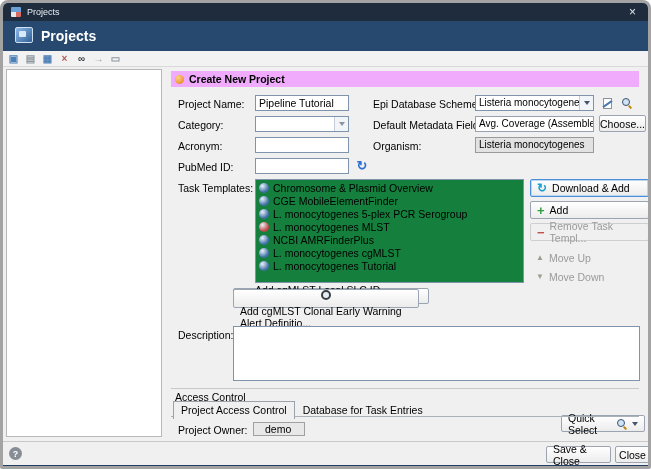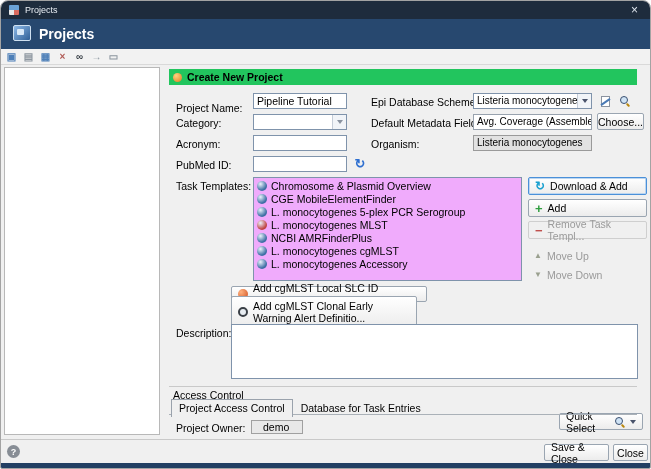--- a/index.html
+++ b/index.html
@@ -1,18 +1,18 @@
 <!DOCTYPE html>
 <html><head>
 <meta charset="utf-8">
 <style>
   * { margin:0; padding:0; box-sizing:border-box; font-family:"Liberation Sans", sans-serif; }
   body { background:#ffffff; }
   .window { position:relative; width:651px; height:469px; background:#f0f0f0;
-            border:1px solid #a3a3a3; border-radius:8px 8px 2px 2px; overflow:hidden; }
+            border:3px solid #a3a3a3; border-radius:8px 8px 2px 2px; overflow:hidden; }
 
   
   .titlebar { position:absolute; left:0; top:0; width:100%; height:18px; background:#1e2c3d;
               display:flex; align-items:center; padding:0 8px; gap:6px; }
   .appicon { width:10px; height:10px; border-radius:1px;
              background:conic-gradient(#6aa2d8 0 25%, #d96a5f 0 50%, #e8e8e8 0 75%, #6aa2d8 0); }
   .tb-title { color:#e8edf3; font-size:9px; flex:1; }
   .closebtn { color:#dfe6ee; font-size:12px; line-height:12px; padding:0 4px; }
 
   
@@ -26,40 +26,40 @@
   
   .toolbar { position:absolute; left:0; top:48px; width:100%; height:16px; background:#f2f2f2;
              border-bottom:1px solid #d9d9d9; display:flex; align-items:center; gap:2px; padding:0 3px; }
   .ticon { width:15px; height:14px; display:flex; align-items:center; justify-content:center;
            font-size:10px; font-weight:bold; }
 
   
   .left-panel { position:absolute; left:3px; top:66px; width:156px; height:368px;
                 background:#ffffff; border:1px solid #b8b8b8; }
 
-  .banner { position:absolute; left:168px; top:68px; width:468px; height:16px; background:#22c55e;
+  .banner { position:absolute; left:168px; top:68px; width:468px; height:16px; background:#f0abfc;
             display:flex; align-items:center; gap:5px; padding:0 4px; font-weight:bold; font-size:10.5px; color:#000; }
   .bdot { width:9px; height:9px; border-radius:50%; background:radial-gradient(circle at 35% 30%, #ffd27f, #e07b1f); }
 
   .lbl { position:absolute; font-size:10.5px; color:#000; white-space:nowrap; }
   .input { position:absolute; border:1px solid #7f93ab; background:#fff; font-size:10.5px;
            padding:0 3px; height:16px; outline:none; }
   .field { position:absolute; border:1px solid #98a2ae; background:#fff; font-size:10px;
            padding:1px 3px; height:16px; overflow:hidden; white-space:nowrap; }
   .field.ro { background:#e2e2e2; border-color:#9a9a9a; }
   .owner { background:#e8e8e8; border:1px solid #a0a0a0; font-size:10.5px; padding:0 11px; position:absolute; }
 
   .combo { position:absolute; background:#fff; border:1px solid #7f93ab; height:16px; font-size:10px;
            padding:1px 16px 1px 3px; overflow:hidden; white-space:nowrap; }
   .carrow { position:absolute; right:0; top:0; bottom:0; width:14px; background:#f1f4f8;
             border-left:1px solid #c5cdd8; display:flex; align-items:center; justify-content:center; }
   .tri-down { width:0; height:0; border-left:3px solid transparent; border-right:3px solid transparent;
               border-top:4px solid #49536b; }
 
-  .listbox { position:absolute; background:#f0abfc; border:1px solid #7f93ab; padding:1px; overflow:hidden; }
+  .listbox { position:absolute; background:#15803d; border:1px solid #7f93ab; padding:1px; overflow:hidden; }
   .tt-item { display:flex; align-items:center; gap:4px; height:13px; font-size:10.5px; padding-left:2px; white-space:nowrap; }
   .tt-icon { width:10px; height:10px; border-radius:50%; flex:none; }
 
   .btn { position:absolute; display:flex; align-items:center; gap:5px; background:linear-gradient(#ffffff,#ececec);
          border:1px solid #9aa5b1; font-size:10.5px; color:#000; border-radius:2px; padding:0 6px; }
   .btn.center { justify-content:center; }
   .btn.focused { border-color:#4a90d9; box-shadow:0 0 0 1px #bcd6f0 inset; }
   .btn.disabled { color:#9a9a9a; background:#f0f0f0; border-color:#cfcfcf; }
   .btn.flat { border:none; background:transparent; box-shadow:none; }
   .gly { font-weight:bold; }
@@ -123,21 +123,21 @@
       <span class="ticon" style="color: rgb(141, 150, 160);">▭</span>
     </div>
 
   <div class="left-panel"></div>
 
   <div class="banner">
     <span class="bdot"></span>
     <span>Create New Project</span>
   </div>
 
-  <span class="lbl" style="left:175px;top:95px;margin-top:6px;">Project Name:</span>
+  <span class="lbl" style="left:175px;top:95px;">Project Name:</span>
   <input class="input" style="left: 252px; top: 92px; width: 94px;" value="Pipeline Tutorial">
   <span class="lbl" style="left:370px;top:95px;">Epi Database Scheme:</span>
   <div class="combo" style="left:472px;top:92px;width:119px;">
     <span>Listeria monocytogenes</span>
     <span class="carrow">
         <span class="tri-down"></span>
       </span>
   </div>
   <span class="iconbtn" style="left:596px;top:92px;">
       <span class="doc"></span>
@@ -187,21 +187,21 @@
       <div class="tt-item">
         <span class="tt-icon" style="background: radial-gradient(circle at 35% 30%, rgb(234, 242, 251), rgb(63, 111, 165) 65%);"></span>
         <span>NCBI AMRFinderPlus</span>
       </div>
       <div class="tt-item">
         <span class="tt-icon" style="background: radial-gradient(circle at 35% 30%, rgb(234, 242, 251), rgb(63, 111, 165) 65%);"></span>
         <span>L. monocytogenes cgMLST</span>
       </div>
       <div class="tt-item">
         <span class="tt-icon" style="background: radial-gradient(circle at 35% 30%, rgb(234, 242, 251), rgb(63, 111, 165) 65%);"></span>
-        <span>L. monocytogenes Accessory</span>
+        <span>L. monocytogenes Tutorial</span>
       </div>
     </div>
 
   <div class="btn focused" style="left:527px;top:176px;width:119px;height:18px;">
     <span class="gly" style="color:#19a0d0;font-size:12px;">↻</span>
     <span>Download &amp; Add</span>
   </div>
   <div class="btn" style="left:527px;top:198px;width:119px;height:18px;">
     <span class="gly" style="color:#2f9e3f;font-size:13px;">+</span>
     <span>Add</span>
@@ -216,21 +216,21 @@
   </div>
   <div class="btn flat disabled" style="left:527px;top:266px;width:119px;height:15px;">
     <span style="font-size:8px;color:#9aa08f;">▼</span>
     <span>Move Down</span>
   </div>
 
   <div class="btn" style="left:230px;top:285px;width:196px;height:16px;">
     <span class="pawicon"></span>
     <span>Add cgMLST Local SLC ID Definition</span>
   </div>
-  <div class="btn" style="left:230px;top:295px;width:186px;height:32px;">
+  <div class="btn" style="left:230px;top:286px;width:186px;height:19px;flex-direction:column;">
     <span class="clockicon"></span>
     <span>Add cgMLST Clonal Early Warning Alert Definitio...</span>
   </div>
 
   <span class="lbl" style="left:175px;top:326px;">Description:</span>
   <textarea class="desc" style="left: 230px; top: 323px; width: 407px; height: 55px;" value=""></textarea>
 
   <div class="hr" style="left:168px;top:385px;width:468px;"></div>
   <span class="sect" style="left:172px;top:388px;">Access Control</span>
   <div class="tabstrip">

